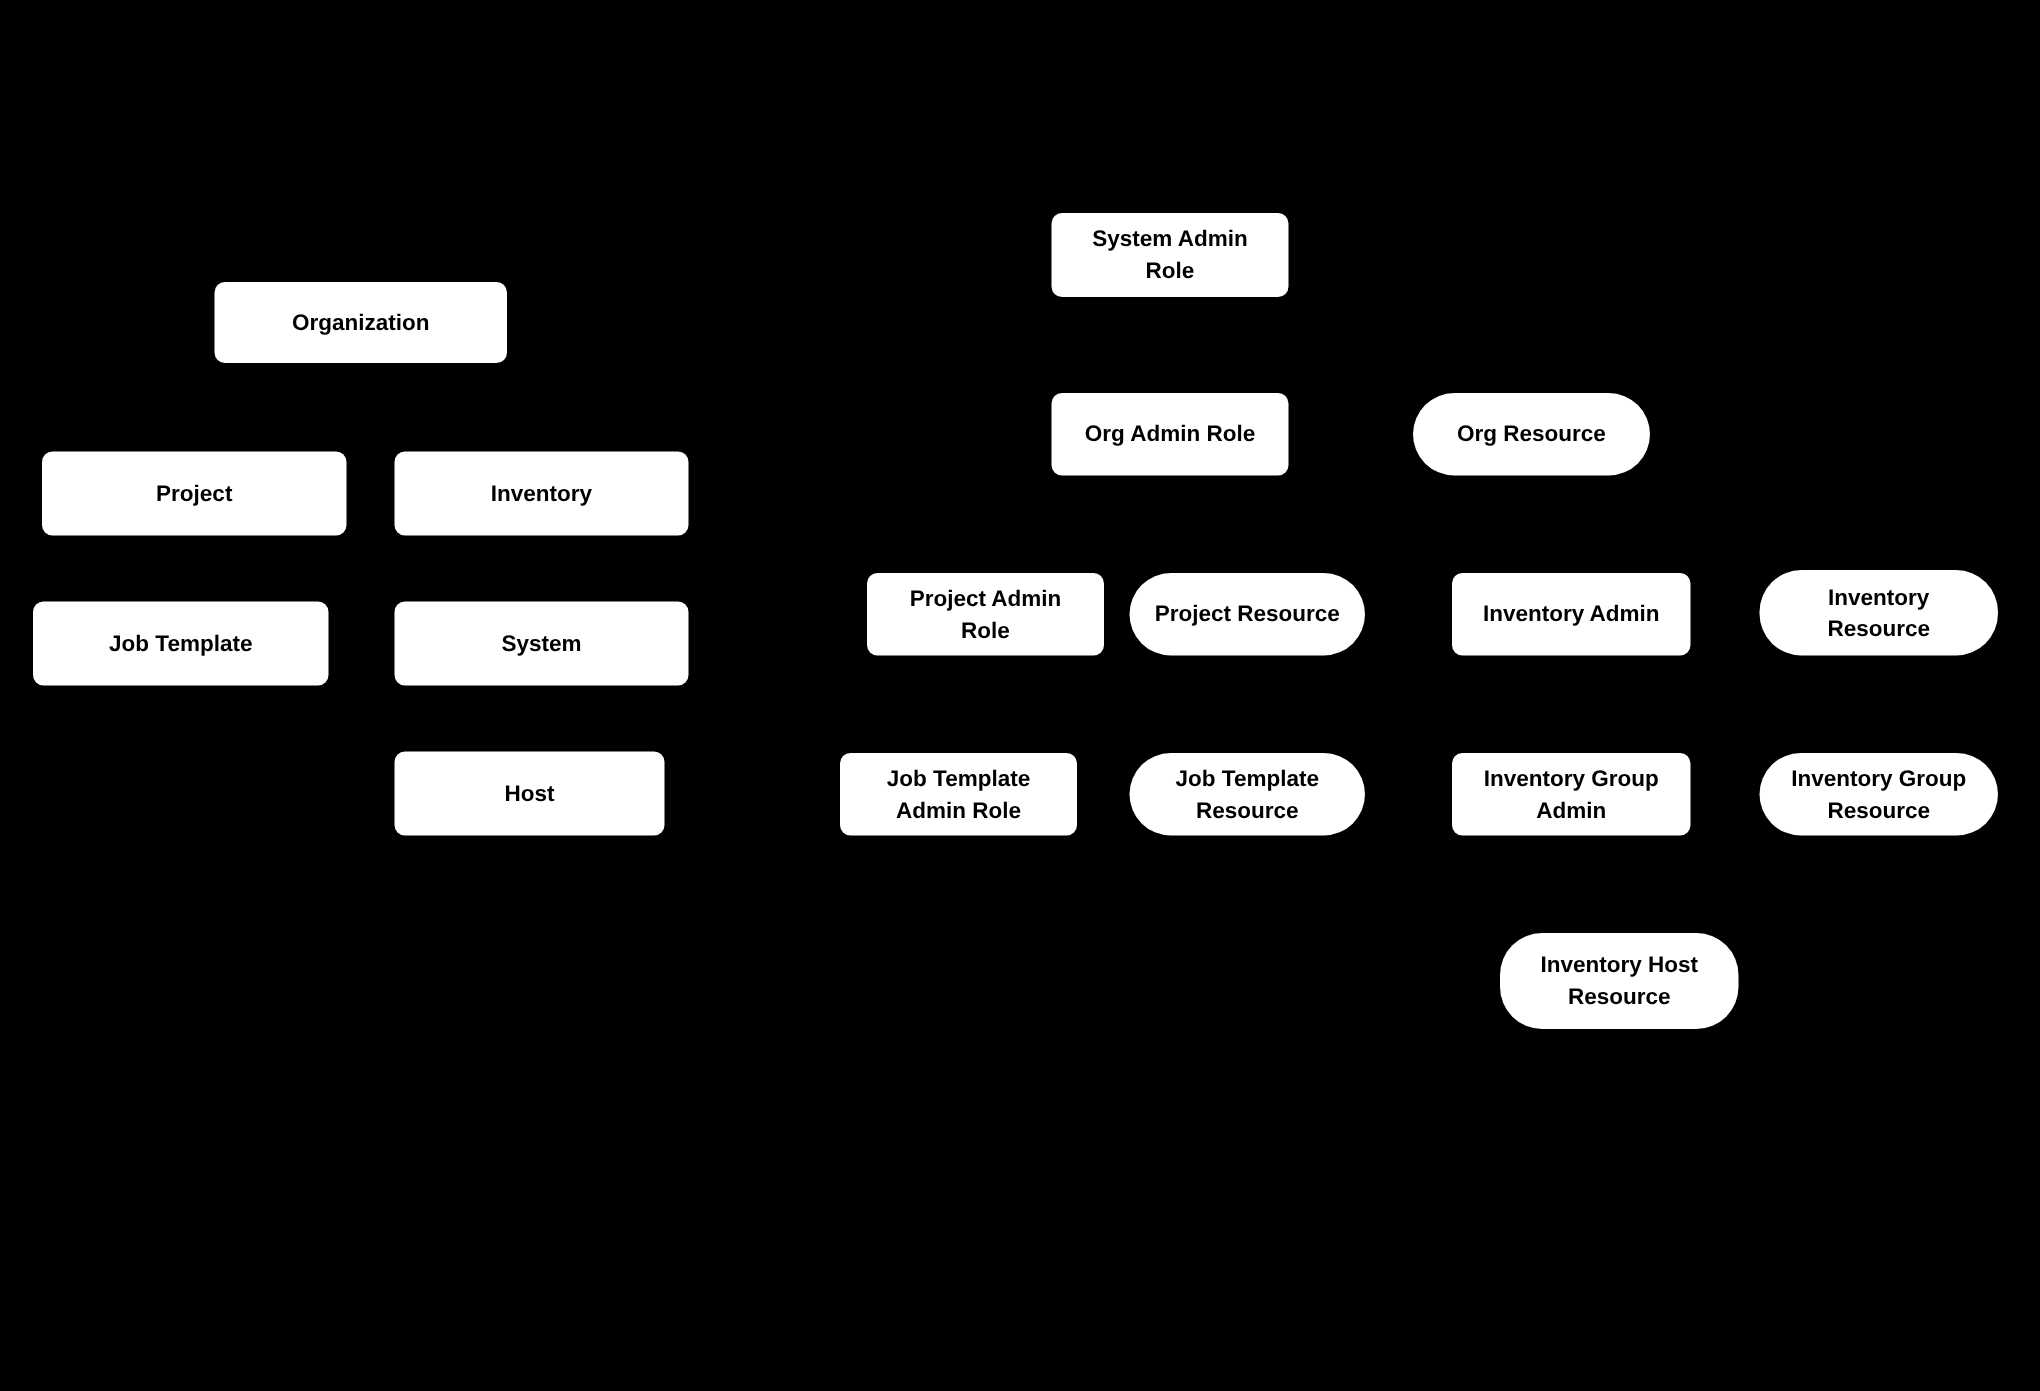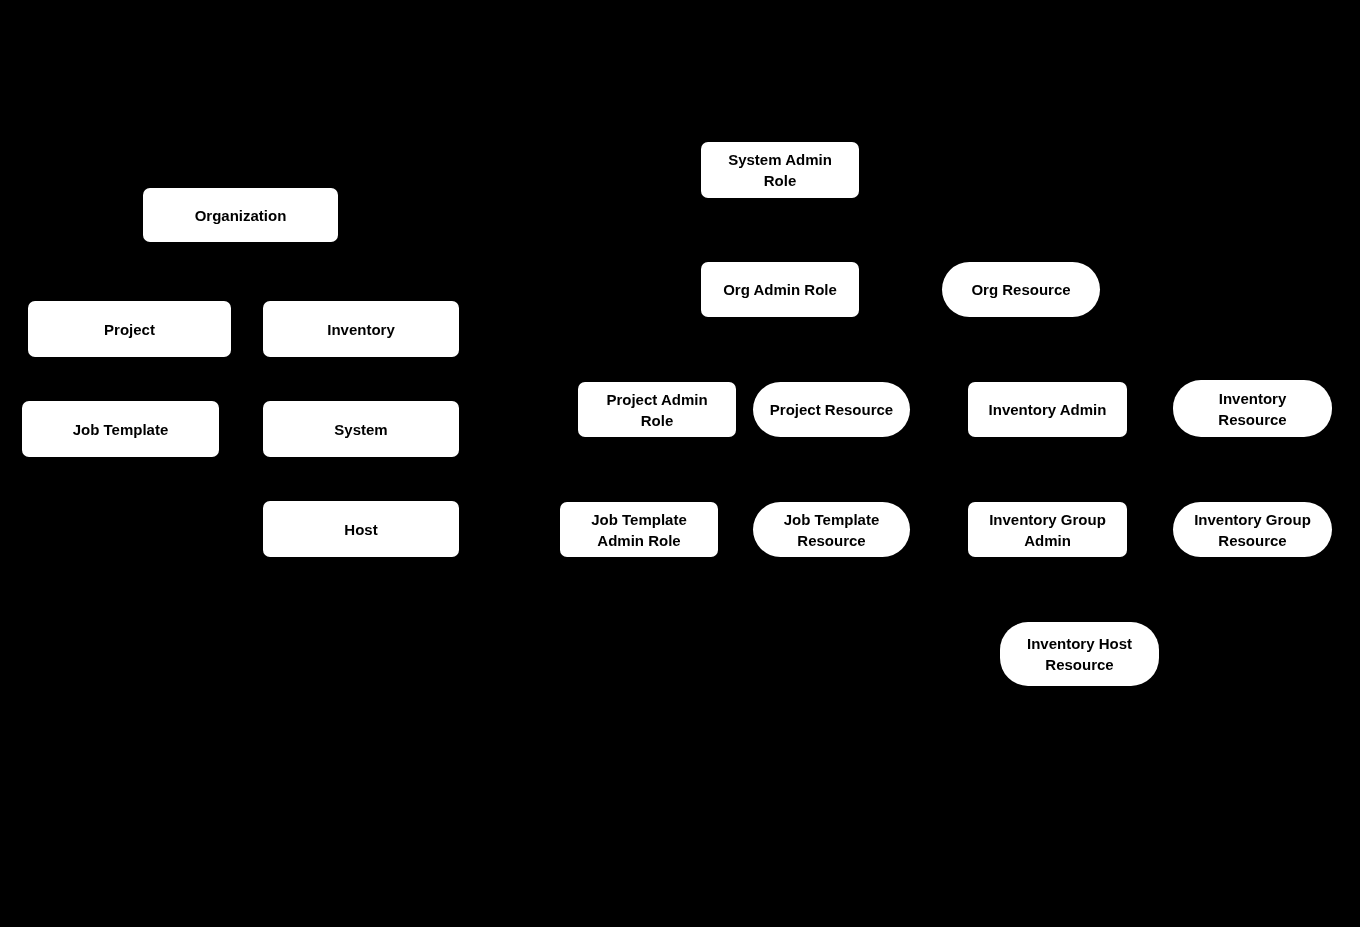--- a/index.html
+++ b/index.html
@@ -27,21 +27,21 @@
   .rect { border-radius: 7px; }
   .pill { border-radius: 28px; }
   .lbl { white-space: pre-line; }
 
   
   .n-organization            { left: 143px;  top: 188px; width: 195px; height: 54px; }
   .n-project                 { left: 28px;   top: 301px; width: 203px; height: 56px; }
   .n-inventory               { left: 263px;  top: 301px; width: 196px; height: 56px; }
   .n-job-template            { left: 22px;   top: 401px; width: 197px; height: 56px; }
   .n-group                   { left: 263px;  top: 401px; width: 196px; height: 56px; }
-  .n-host                    { left: 263px;  top: 501px; width: 196px; height: 56px; }
+  .n-host                    { left: 263px;  top: 501px; width: 180px; height: 56px; }
   .n-system-admin-role       { left: 701px;  top: 142px; width: 158px; height: 56px; }
   .n-org-admin-role          { left: 701px;  top: 262px; width: 158px; height: 55px; }
   .n-org-resource            { left: 942px;  top: 262px; width: 158px; height: 55px; }
   .n-project-admin-role      { left: 560px;  top: 382px; width: 158px; height: 55px; margin-left: 18px; }
   .n-project-resource        { left: 753px;  top: 382px; width: 157px; height: 55px; }
   .n-inventory-admin         { left: 968px;  top: 382px; width: 159px; height: 55px; }
   .n-inventory-resource      { left: 1173px; top: 380px; width: 159px; height: 57px; }
   .n-job-template-admin-role { left: 560px;  top: 502px; width: 158px; height: 55px; }
   .n-job-template-resource   { left: 753px;  top: 502px; width: 157px; height: 55px; }
   .n-inventory-group-admin   { left: 968px;  top: 502px; width: 159px; height: 55px; }

